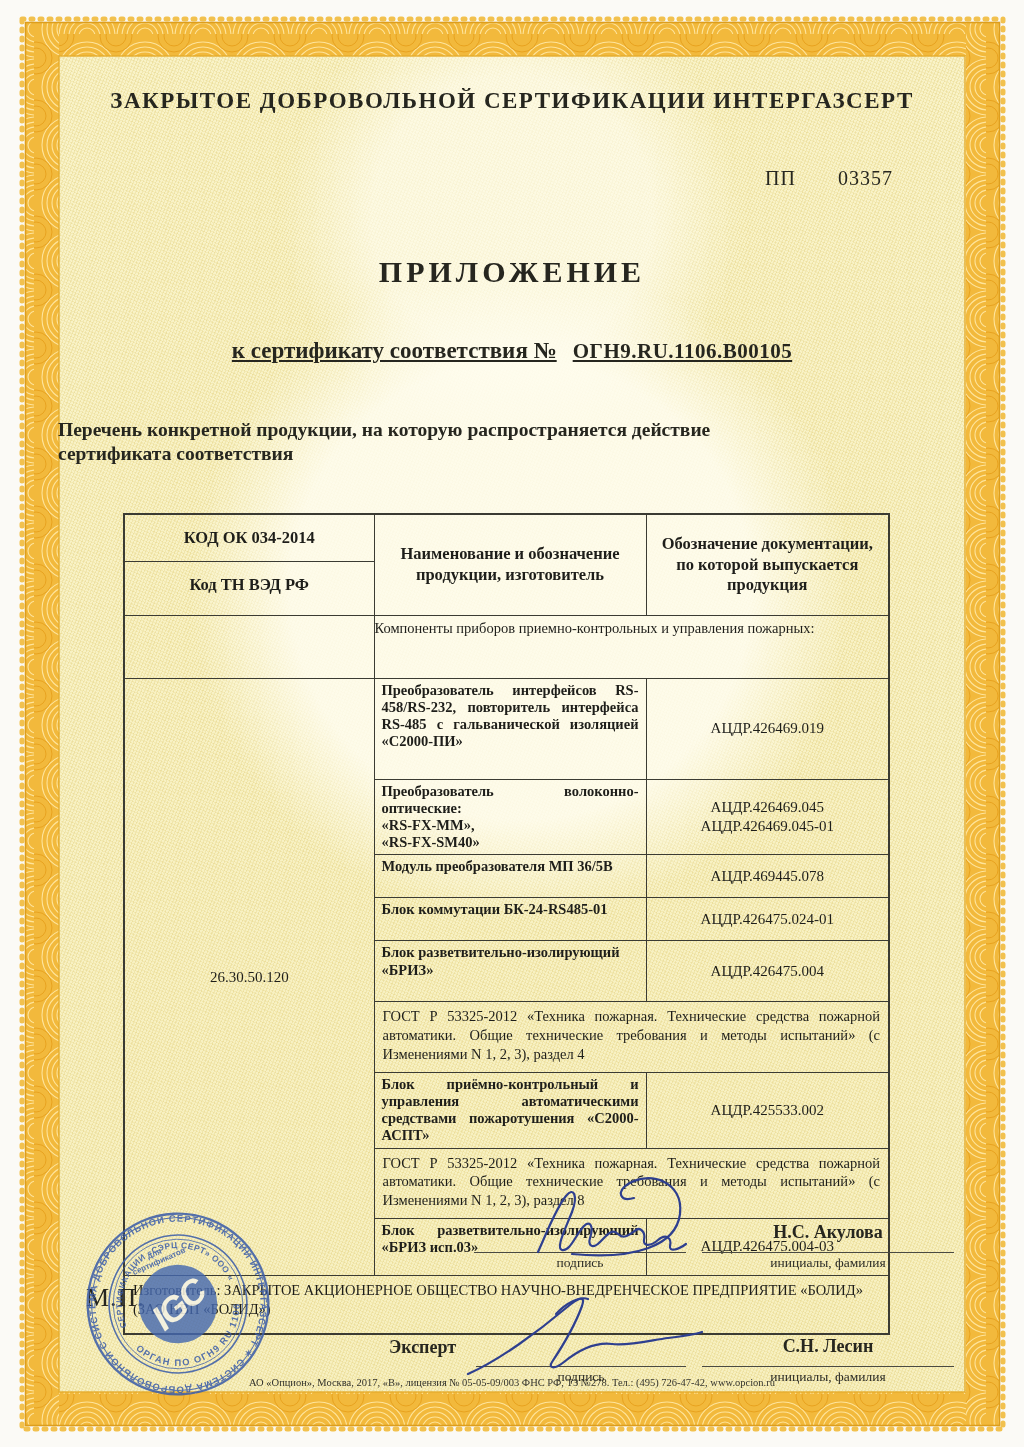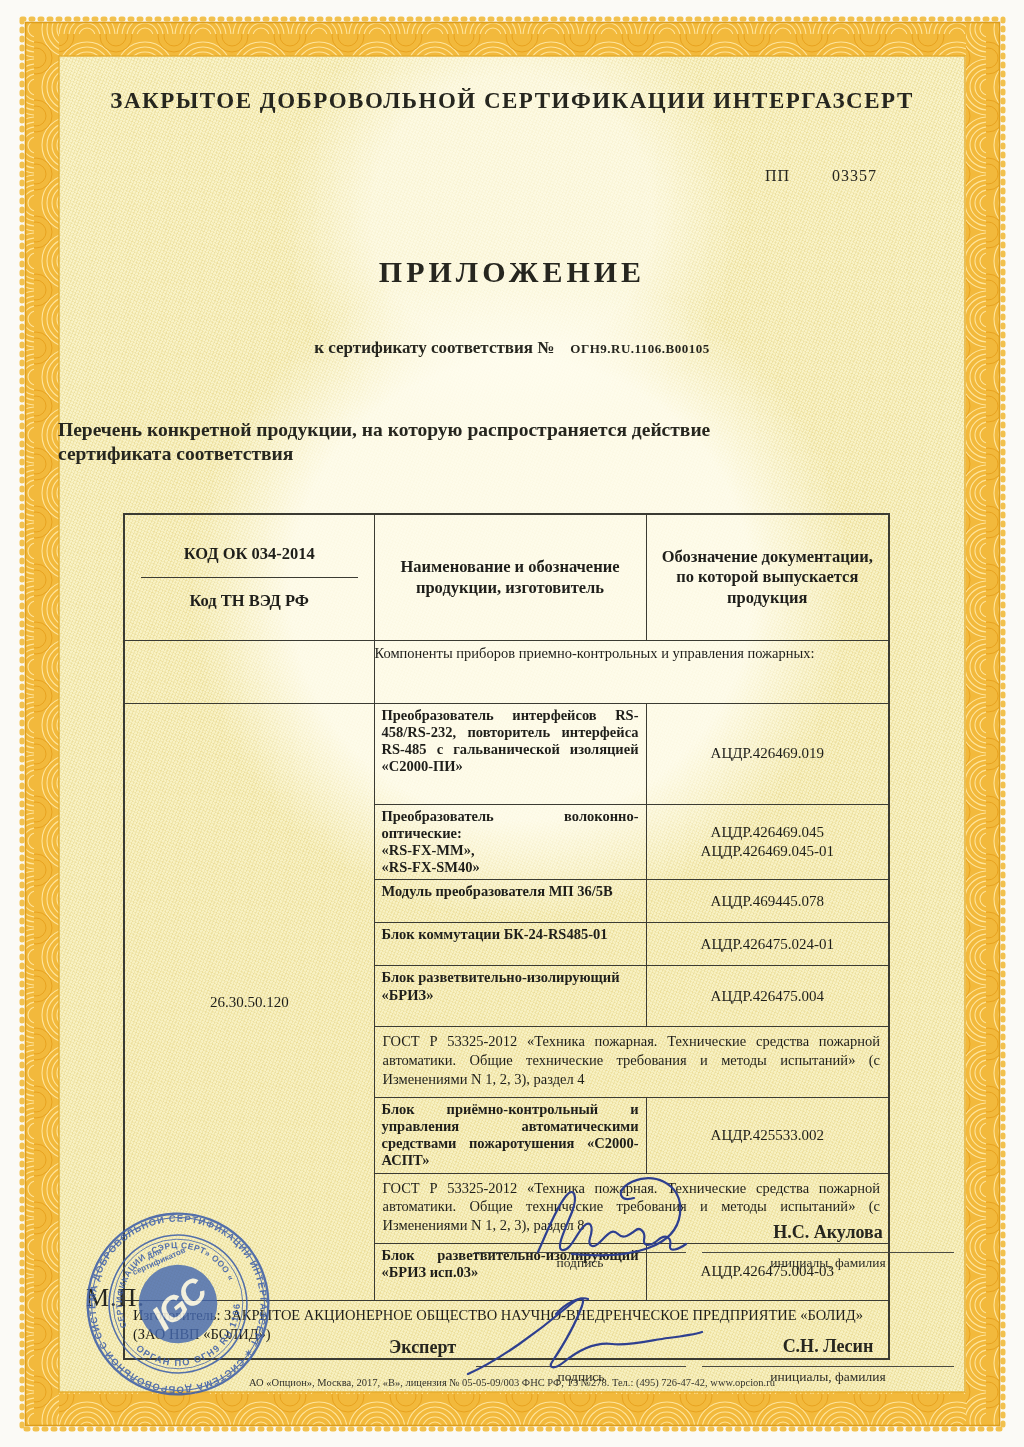--- a/index.html
+++ b/index.html
@@ -13,39 +13,39 @@
       radial-gradient(circle at 51% 40%, rgba(255,253,240,.85) 0 230px, rgba(255,253,240,0) 330px),
       radial-gradient(circle at 50% 12%, rgba(255,253,240,.65) 0 140px, rgba(255,253,240,0) 230px),
       repeating-linear-gradient(112deg, rgba(214,188,84,.22) 0 1px, rgba(0,0,0,0) 1px 3px),
       repeating-linear-gradient(22deg, rgba(214,188,84,.16) 0 1px, rgba(0,0,0,0) 1px 3px),
       linear-gradient(#f9f3c8,#f7f0c0);
   }
   .frame{position:absolute;left:0;top:0;}
 
   .txt{position:absolute;color:#26261f;}
   .sys-title{left:58px;top:88px;width:908px;text-align:center;font-size:23px;font-weight:bold;letter-spacing:1.5px;}
-  .form-num{left:765px;top:167px;font-size:16px;letter-spacing:1px;}
+  .form-num{left:765px;top:167px;font-size:20px;letter-spacing:1px;}
   .form-num .gap{display:inline-block;width:42px;}
   .appendix{left:58px;top:255px;width:908px;text-align:center;font-size:30px;font-weight:bold;letter-spacing:4px;}
   .cert-line{left:58px;top:338px;width:908px;text-align:center;font-weight:bold;}
-  .cert-line .lbl{font-size:17px;}
-  .cert-line .num{font-size:13px;padding-left:16px;letter-spacing:.5px;}
+  .cert-line .lbl{font-size:23px;text-decoration:underline;}
+  .cert-line .num{font-size:21px;padding-left:16px;letter-spacing:.5px;text-decoration:underline;}
   .scope{left:58px;top:418px;width:908px;text-align:left;font-size:19.5px;font-weight:bold;line-height:1.25;white-space:pre-line;}
 
   
   table.products{
     position:absolute;left:123px;top:513px;width:765px;
     border-collapse:collapse;table-layout:fixed;
     font-size:14.5px;color:#1e1e1a;
   }
   table.products col.c1{width:250px;} table.products col.c2{width:272px;} table.products col.c3{width:243px;}
   table.products th, table.products td{border:1.5px solid #3b3b33;}
   table.products{border:2px solid #3b3b33;}
   th.h-cell{font-size:16.5px;font-weight:bold;text-align:center;line-height:1.25;padding:4px 8px;vertical-align:middle;height:92px;}
-  th.h-c1{padding:16px;vertical-align:top;}
+  th.h-c1{padding:0;vertical-align:top;}
   .h-c1-top{height:46px;border-bottom:1.5px solid #3b3b33;display:flex;align-items:center;justify-content:center;font-size:16.5px;font-weight:bold;}
   .h-c1-bot{height:46px;display:flex;align-items:center;justify-content:center;font-size:16.5px;font-weight:bold;}
   td.code-ok{text-align:center;vertical-align:middle;font-size:15px;margin-left:35px;}
   td.section-cell{padding:4px 0 20px;vertical-align:top;}
   td.name-cell{padding:3px 7px;text-align:justify;font-weight:bold;line-height:1.18;vertical-align:top;}
   td.doc-cell{padding:8px 7px;text-align:center;vertical-align:middle;font-weight:normal;font-size:15px;line-height:1.3;}
   td.gost-cell{padding:5px 8px 9px;text-align:justify;line-height:1.28;}
   td.mfr-cell{padding:5px 8px 14px;line-height:1.3;font-size:14.5px;}
   .pre{white-space:pre-line;}
   tr.r0 td{height:38px;}

